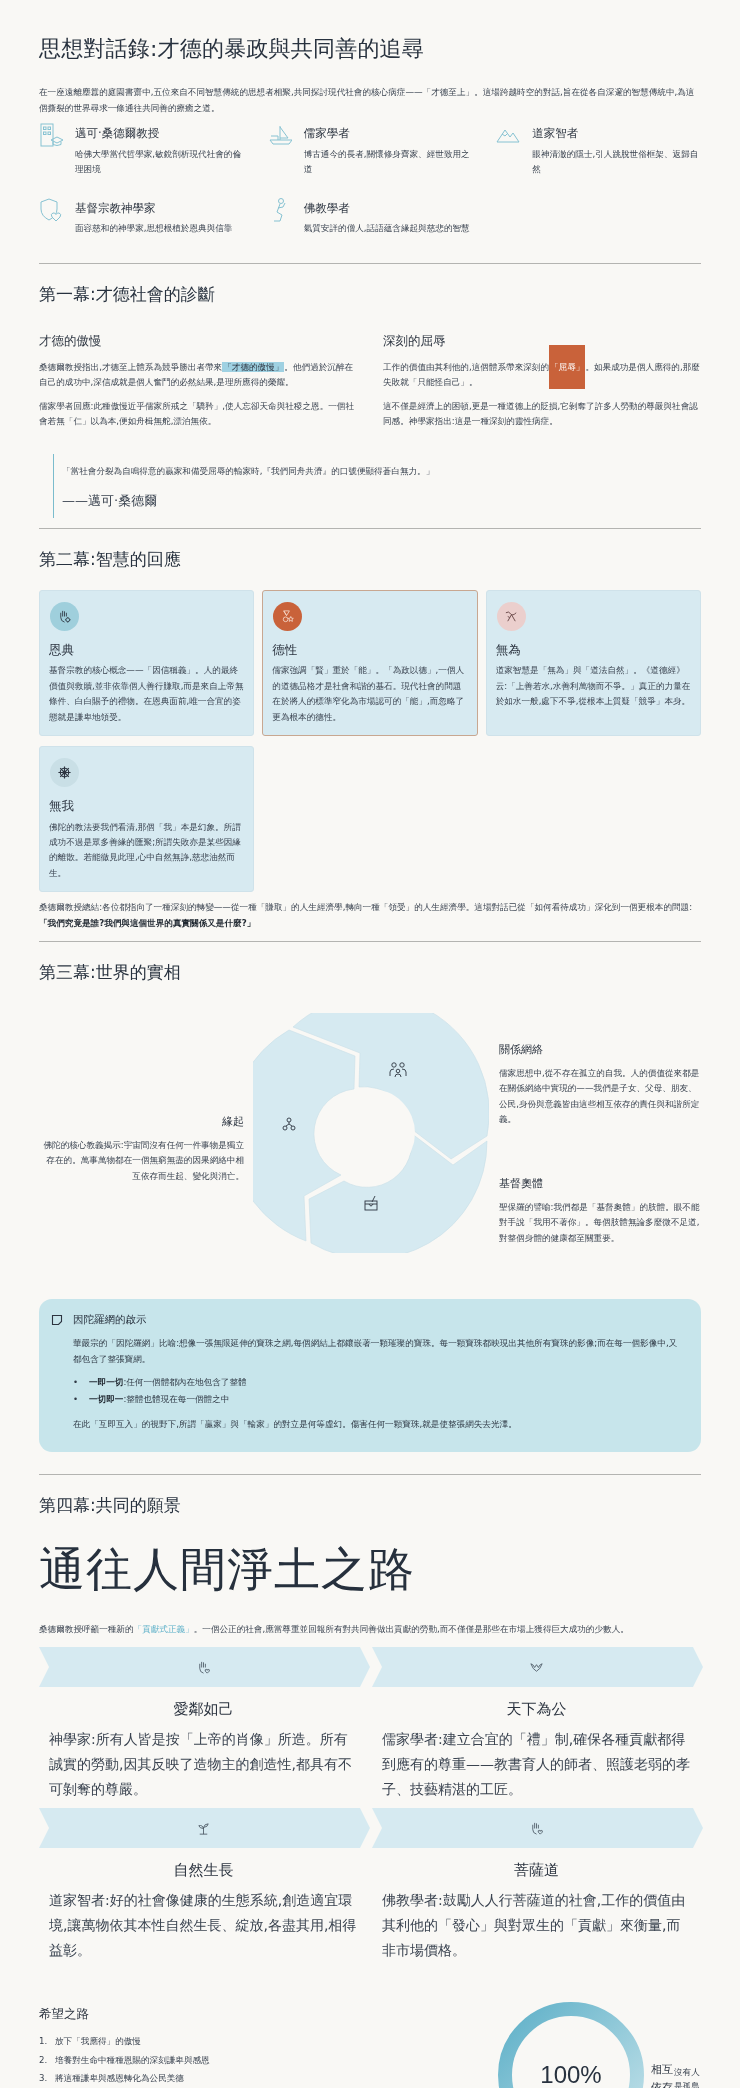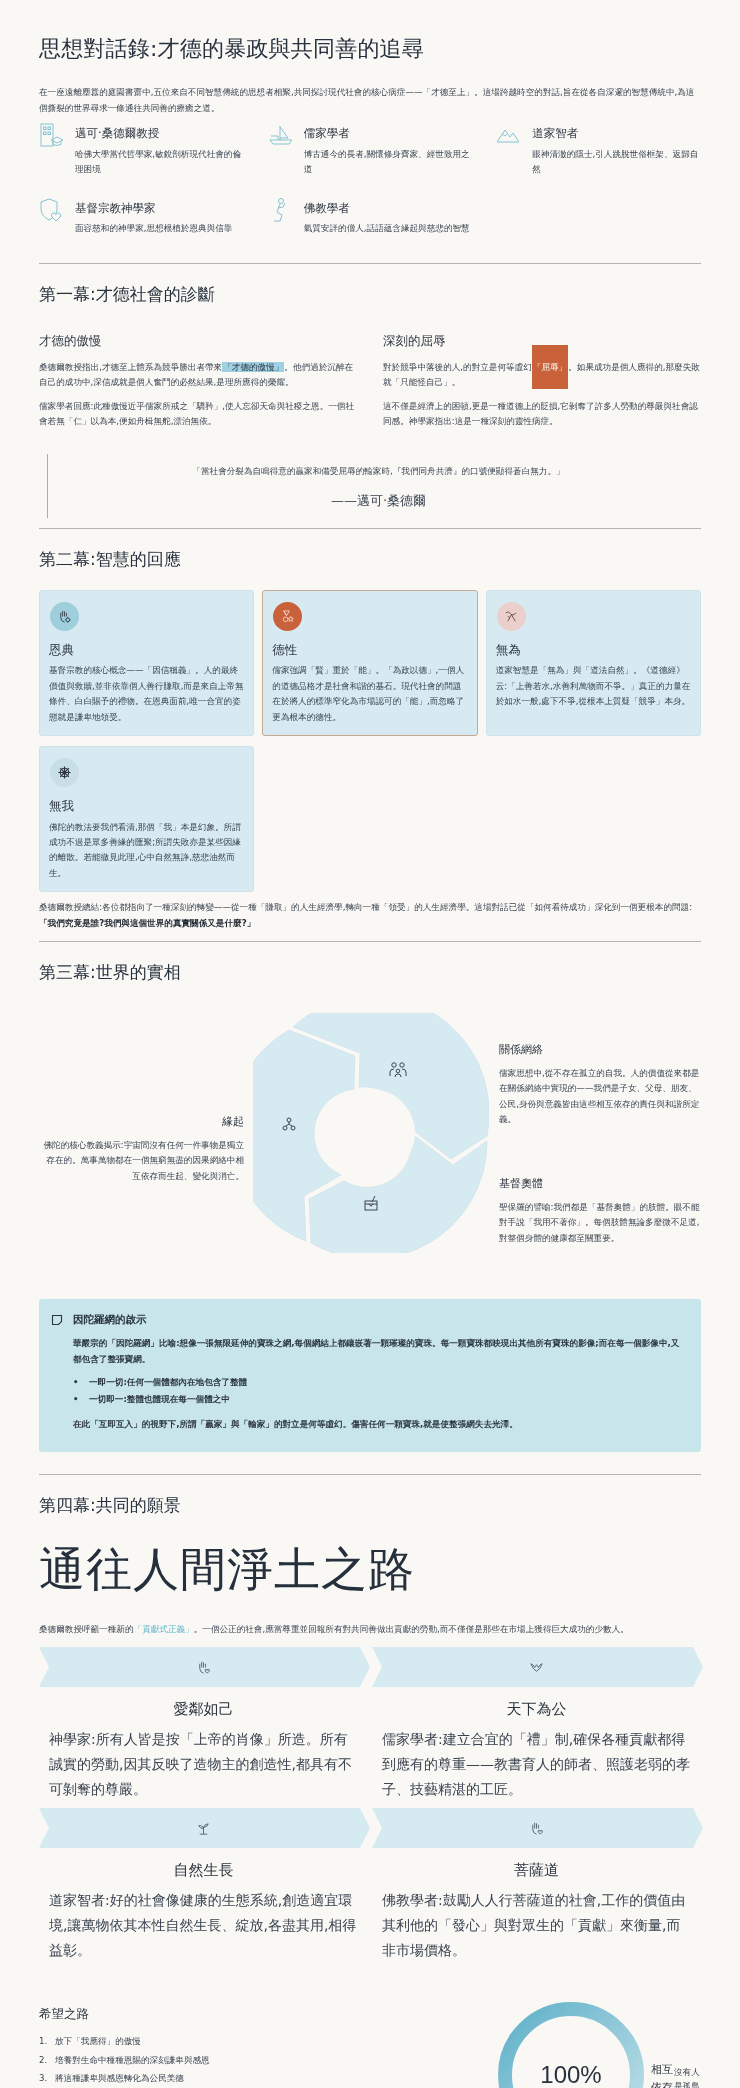--- a/index.html
+++ b/index.html
@@ -24,42 +24,42 @@
 
   hr.rule { border: none; border-top: 1.5px solid #b4b4b1; margin: 10px 0 16px 0; }
   h2.act { font-size: 17px; font-weight: 400; color: #28323f; margin: 6px 0 16px 0; }
 
   .two-col { display: grid; grid-template-columns: 1fr 1fr; column-gap: 26px; }
   .col h3 { font-size: 12.5px; font-weight: 400; color: #2c3440; margin: 6px 0 8px 0; }
   .col p { font-size: 8.6px; color: #3a4350; line-height: 1.8; margin-bottom: 8px; }
   .hl-blue { background: #9fd1e2; color: #2c3440; padding: 0 1px; }
   .hl-orange { background: #c9623a; color: #fff; padding: 17px 1px; }
 
-  .quote { border-left: 1.5px solid #7bbccd; padding: 10px 0 6px 8px; margin: 16px 0 10px 8px; text-align: center; }
+  .quote { border-left: 1.5px solid #7bbccd; padding: 10px 0 6px 8px; margin: 16px 0 10px 14px; }
   .quote .q { font-size: 8.6px; color: #3a4350; margin-bottom: 12px; }
   .quote .by { font-size: 13px; color: #3a4350; }
 
   .cards { display: grid; grid-template-columns: 1fr 1fr 1fr; gap: 10px 8px; }
   .card { background: #d7eaf1; border: 1px solid #cfe2ea; border-radius: 3px; padding: 11px 9px 10px 9px; min-height: 126px; }
   .card.accent { border-color: #c8a791; }
   .card .badge { width: 29px; height: 29px; border-radius: 50%; display: flex; align-items: center; justify-content: center; margin: 0 0 8px 1px; }
   .card .badge svg { width: 15px; height: 15px; }
   .card h4 { font-size: 12.5px; font-weight: 400; color: #2c3440; margin-bottom: 3px; }
   .card p { font-size: 8.6px; color: #3a4350; line-height: 1.8; }
   .summary { font-size: 8.6px; color: #3a4350; line-height: 1.8; margin: 8px 0 4px 0; }
   .summary b { color: #1f2730; }
 
   .cycle { position: relative; height: 290px; }
   .cycle svg.ring { position: absolute; left: 214px; top: 10px; }
   .cycle .node { position: absolute; width: 205px; }
   .cycle .node h5 { font-size: 11px; font-weight: 400; color: #2c3440; margin-bottom: 6px; }
   .cycle .node p { font-size: 8.6px; color: #3a4350; line-height: 1.8; }
   .cycle .node.left { text-align: right; }
 
-  .insight { background: #c7e5eb; border-radius: 3px; padding: 12px 16px 14px 12px; margin-top: 6px; font-weight: bold; }
+  .insight { background: #c7e5eb; border-radius: 13px; padding: 12px 16px 14px 12px; margin-top: 6px; }
   .insight .head { display: flex; align-items: center; margin-bottom: 6px; }
   .insight .head svg { width: 12px; height: 12px; margin-right: 10px; }
   .insight .head span { font-size: 10.5px; color: #28323f; }
   .insight .body { padding-left: 22px; }
   .insight p { font-size: 8.6px; color: #2f3945; line-height: 1.9; margin-bottom: 6px; }
   .insight ul { list-style: none; margin: 4px 0 8px 0; }
   .insight li { font-size: 8.6px; color: #2f3945; line-height: 2; position: relative; padding-left: 16px; }
   .insight li::before { content: "•"; position: absolute; left: 0; }
   .insight li b { color: #1f2730; }
 
@@ -169,21 +169,21 @@
   <section>
     <h2 class="act">第一幕:才德社會的診斷</h2>
     <div class="two-col">
       <div class="col">
         <h3>才德的傲慢</h3>
         <p><span>桑德爾教授指出,才德至上體系為競爭勝出者帶來</span><span class="hl-blue">「才德的傲慢」</span><span>。他們過於沉醉在自己的成功中,深信成就是個人奮鬥的必然結果,是理所應得的榮耀。</span></p>
         <p>儒家學者回應:此種傲慢近乎儒家所戒之「驕矜」,使人忘卻天命與社稷之恩。一個社會若無「仁」以為本,便如舟楫無舵,漂泊無依。</p>
       </div>
       <div class="col">
         <h3>深刻的屈辱</h3>
-        <p><span>對於競爭中落後的人,的對立是何等虛幻</span><span class="hl-orange">「屈辱」</span><span>。如果成功是個人應得的,那麼失敗就「只能怪自己」。</span></p>
+        <p><span>工作的價值由其利他的,這個體系帶來深刻的</span><span class="hl-orange">「屈辱」</span><span>。如果成功是個人應得的,那麼失敗就「只能怪自己」。</span></p>
         <p>這不僅是經濟上的困頓,更是一種道德上的貶損,它剝奪了許多人勞動的尊嚴與社會認同感。神學家指出:這是一種深刻的靈性病症。</p>
       </div>
     </div>
     <blockquote class="quote">
       <div class="q">「當社會分裂為自鳴得意的贏家和備受屈辱的輸家時,『我們同舟共濟』的口號便顯得蒼白無力。」</div>
       <div class="by">——邁可·桑德爾</div>
     </blockquote>
   </section>
 
   <hr class="rule">

